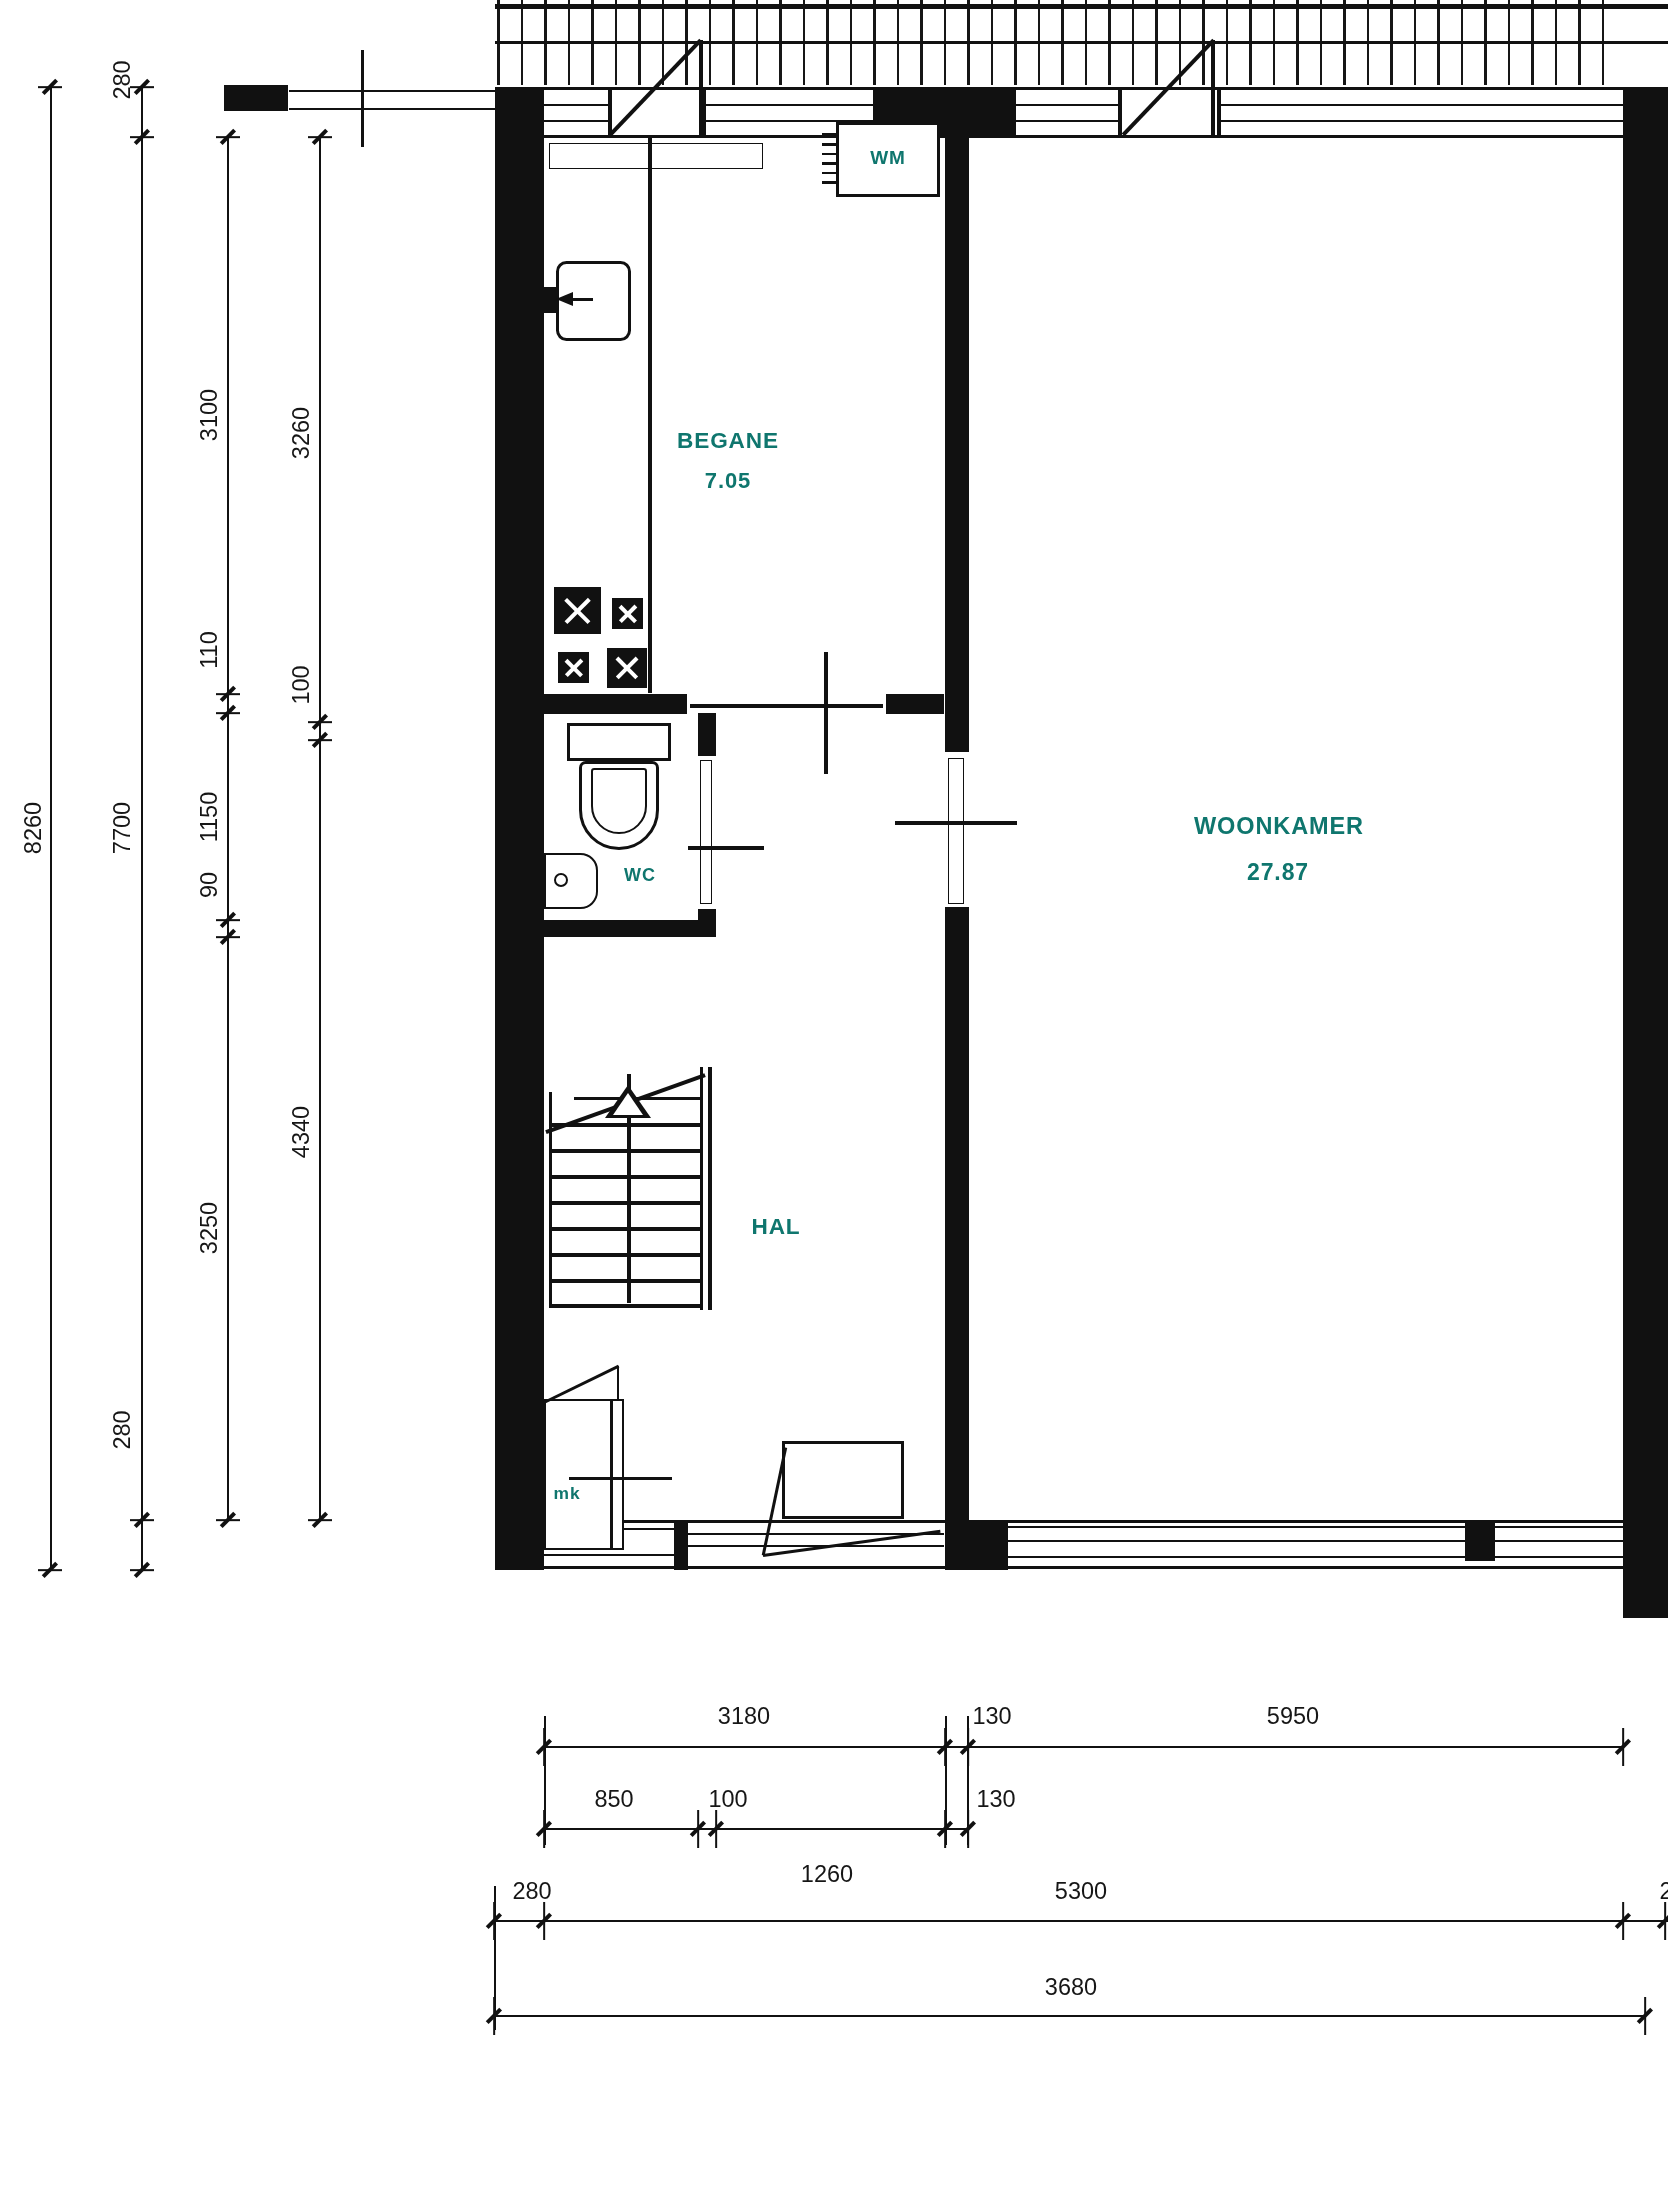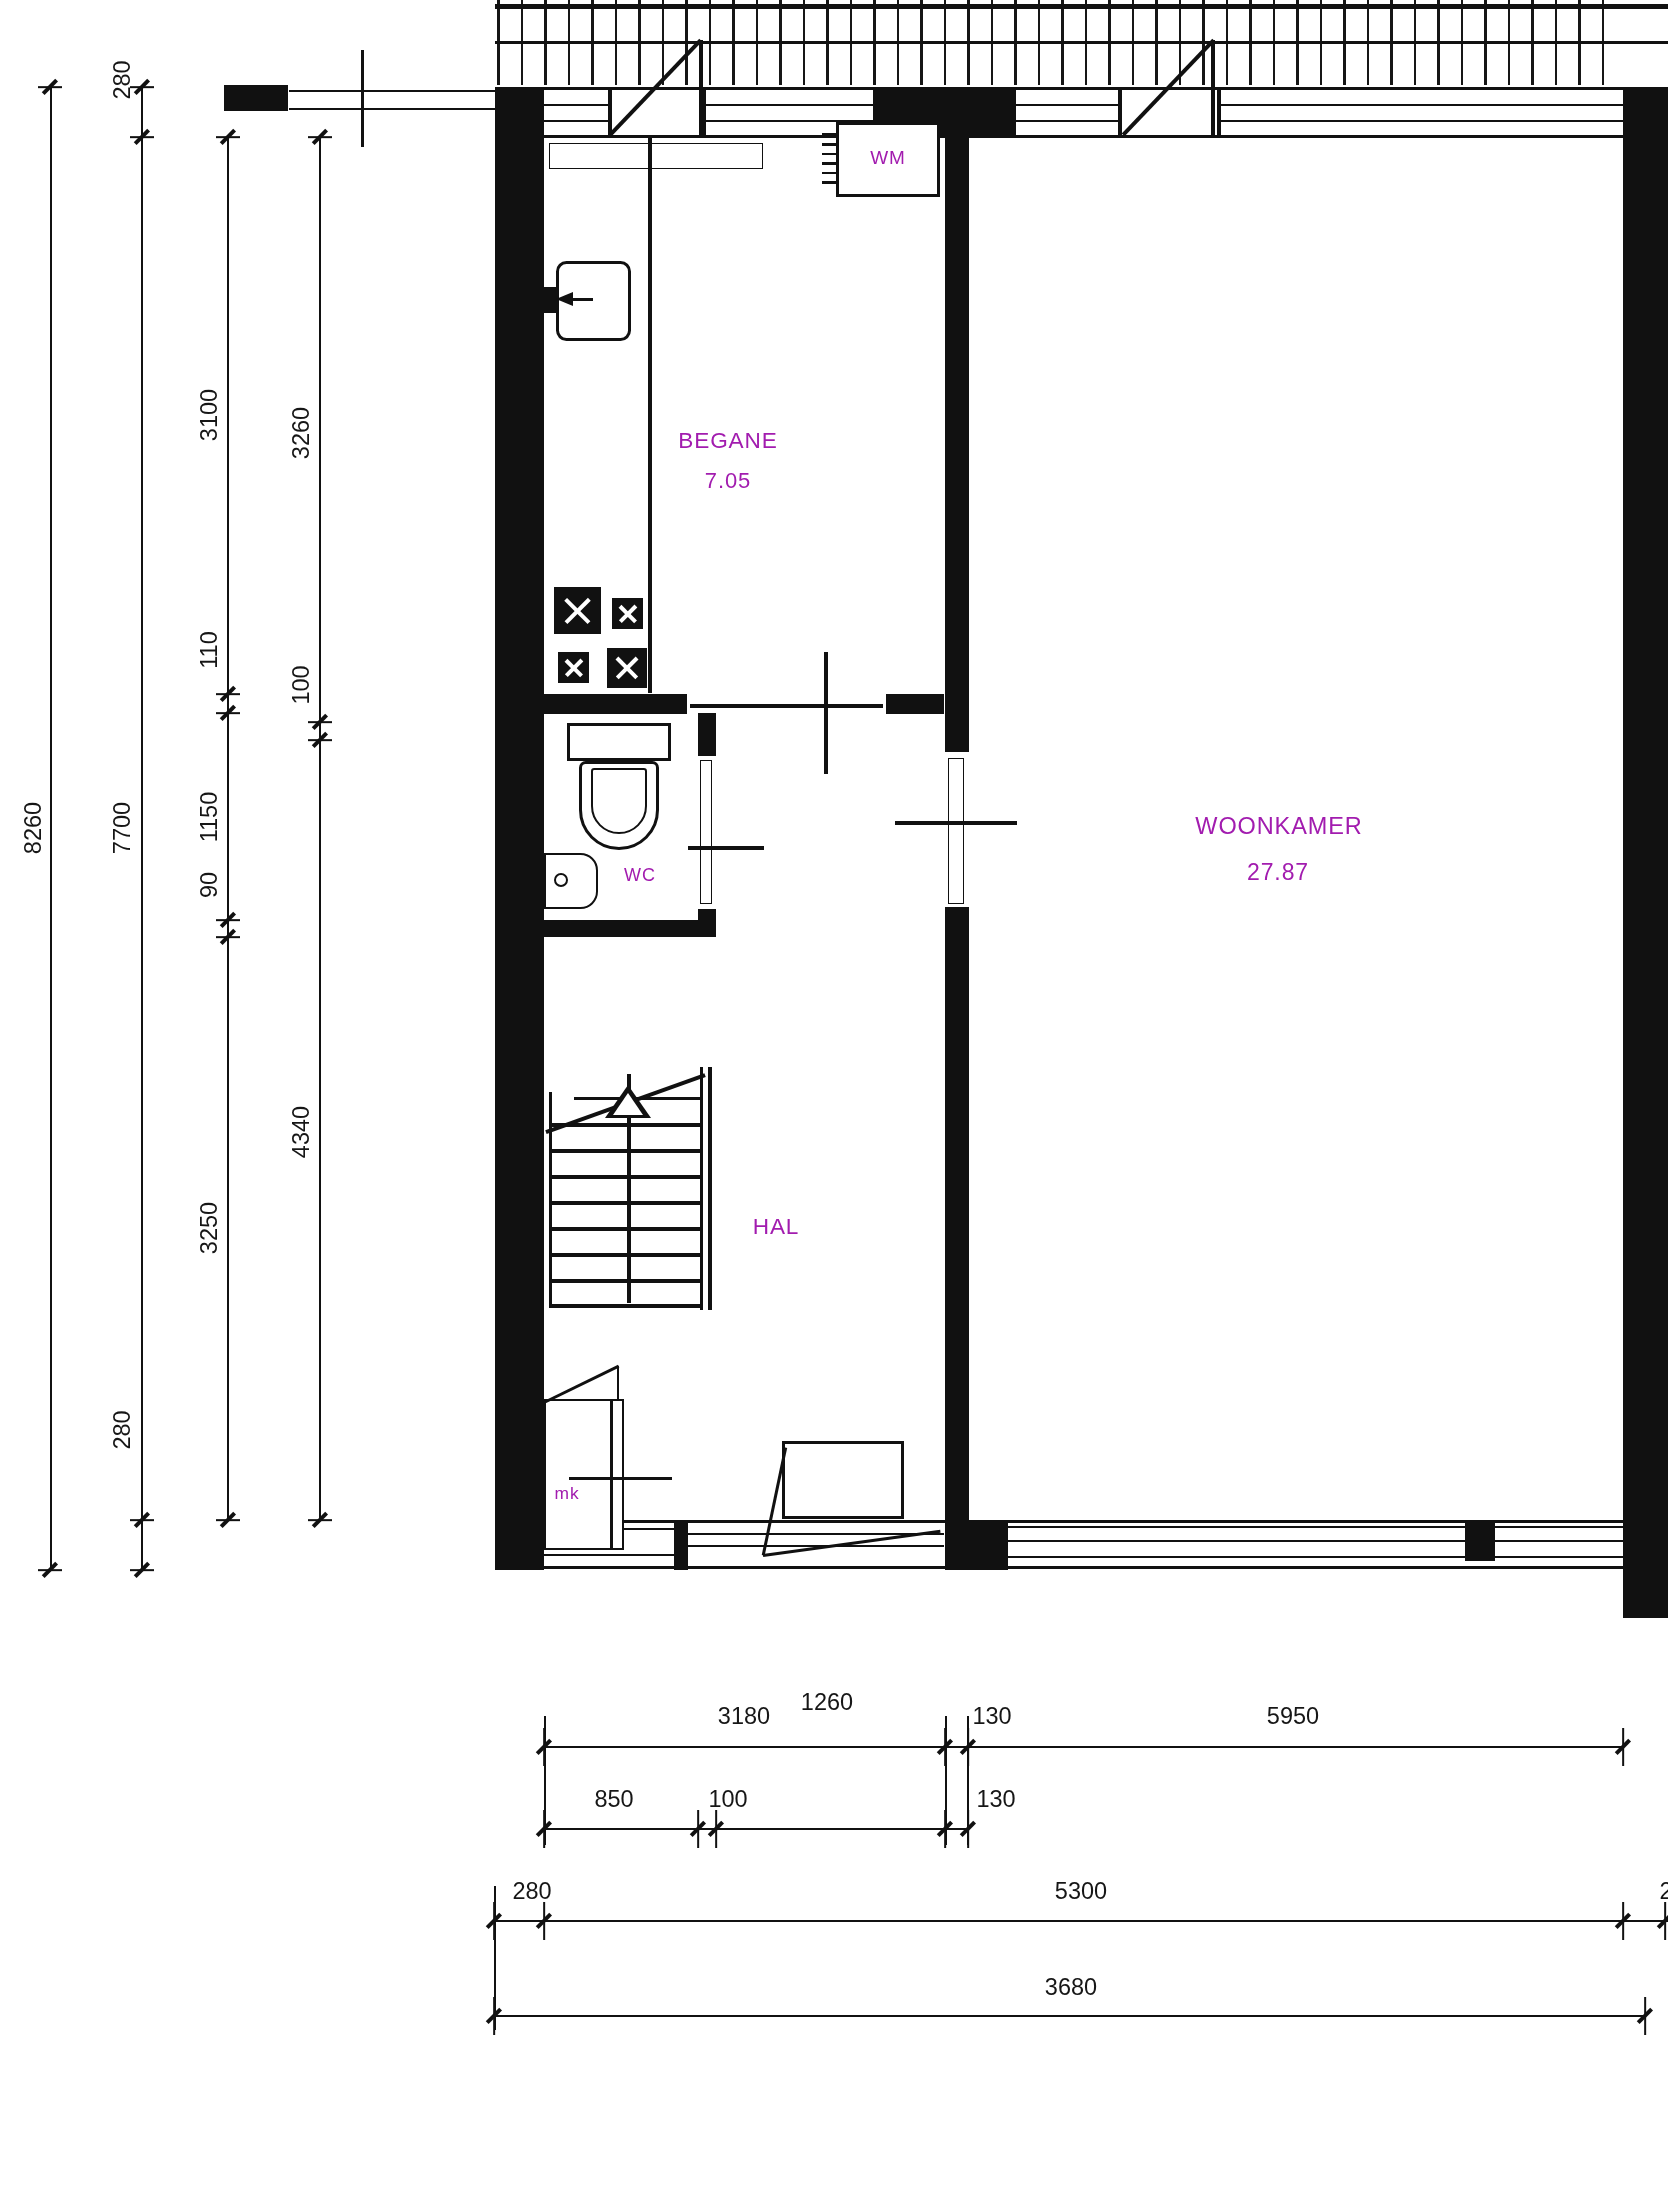--- a/index.html
+++ b/index.html
@@ -12,21 +12,21 @@
   .vl{position:absolute;background:#111;}          
   .diag{position:absolute;height:3.5px;background:#111;transform-origin:0 50%;}
   .outl{position:absolute;border:3.5px solid #111;background:#fff;box-sizing:border-box;}
   
   .tkh{position:absolute;width:24px;height:1.7px;background:#111;transform:translate(-50%,-50%);}
   .tkv{position:absolute;width:1.7px;height:38px;background:#111;transform:translate(-50%,-50%);}
   .tks{position:absolute;width:19px;height:4.3px;background:#111;transform:translate(-50%,-50%) rotate(-45deg);}
   
   .lb{position:absolute;font-size:23.5px;color:#161616;transform:translate(-50%,-50%);white-space:nowrap;}
   .lbv{position:absolute;font-size:23.5px;color:#161616;transform:translate(-50%,-50%) rotate(-90deg);white-space:nowrap;}
-  .room{position:absolute;font-weight:400;color:#a21caf;transform:translate(-50%,-50%);letter-spacing:0.9px;white-space:nowrap;}
+  .room{position:absolute;font-weight:700;color:#0f766e;transform:translate(-50%,-50%);letter-spacing:0.9px;white-space:nowrap;}
   .title{position:absolute;font-size:66px;letter-spacing:2.6px;color:#0d0d0d;transform:translate(-50%,-50%);white-space:nowrap;}
   
   .deck{position:absolute;left:497px;top:0;width:1126px;height:85px;
         background:repeating-linear-gradient(90deg,#161616 0 2.6px,transparent 2.6px 23.5px);}
   
   .burner{position:absolute;background:#111;}
   .burner::before,.burner::after{content:"";position:absolute;left:15%;top:46%;width:70%;height:3.5px;background:#fff;}
   .burner::before{transform:rotate(45deg);}
   .burner::after{transform:rotate(-45deg);}
   
@@ -267,21 +267,21 @@
   <div class="tkv" style="left:494px;top:2016px"></div>
     <div class="tks" style="left:494px;top:2016px"></div>
   <div class="tkv" style="left:1645px;top:2016px"></div>
     <div class="tks" style="left:1645px;top:2016px"></div>
 
   <div class="lb" style="left:744px;top:1716px">3180</div>
   <div class="lb" style="left:992px;top:1716px">130</div>
   <div class="lb" style="left:1293px;top:1716px">5950</div>
   <div class="lb" style="left:614px;top:1799px">850</div>
   <div class="lb" style="left:728px;top:1799px">100</div>
-  <div class="lb" style="left:827px;top:1702px">1260</div>
+  <div class="lb" style="left:827px;top:1874px">1260</div>
   <div class="lb" style="left:996px;top:1799px">130</div>
   <div class="lb" style="left:532px;top:1891px">280</div>
   <div class="lb" style="left:1081px;top:1891px">5300</div>
   <div class="lb" style="left:1666px;top:1891px">2</div>
   <div class="lb" style="left:1071px;top:1987px">3680</div>
 
 
 </div>
 
 

